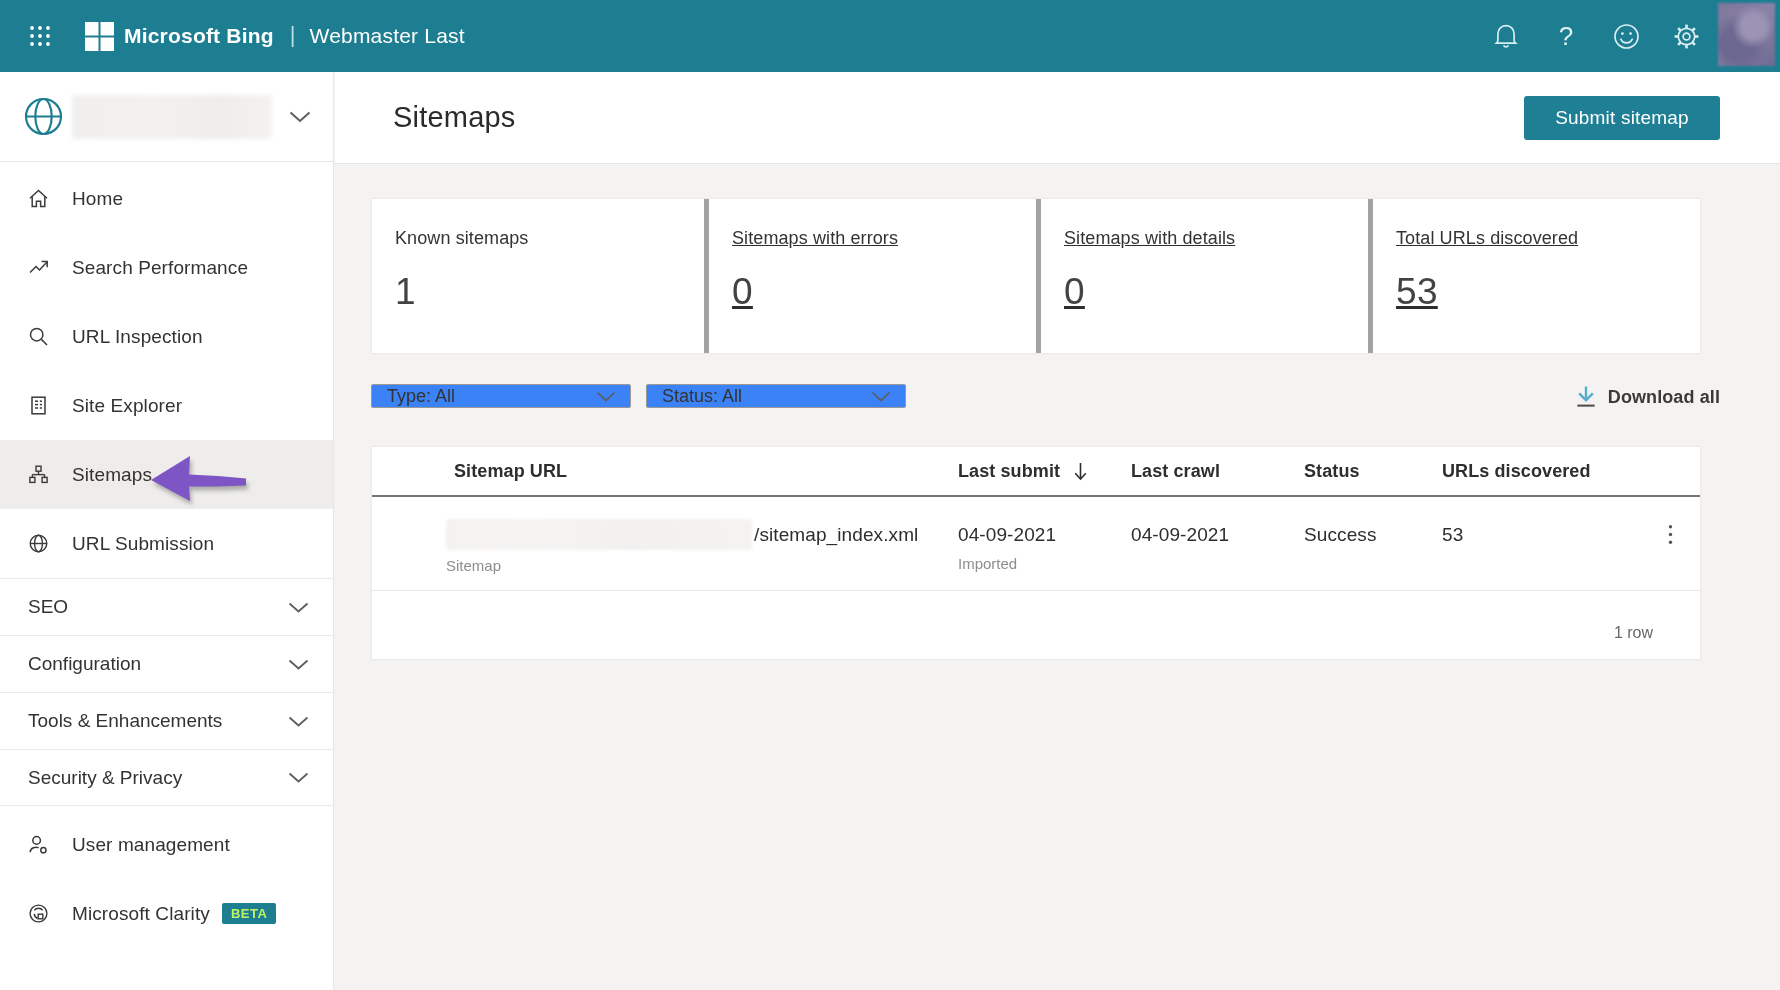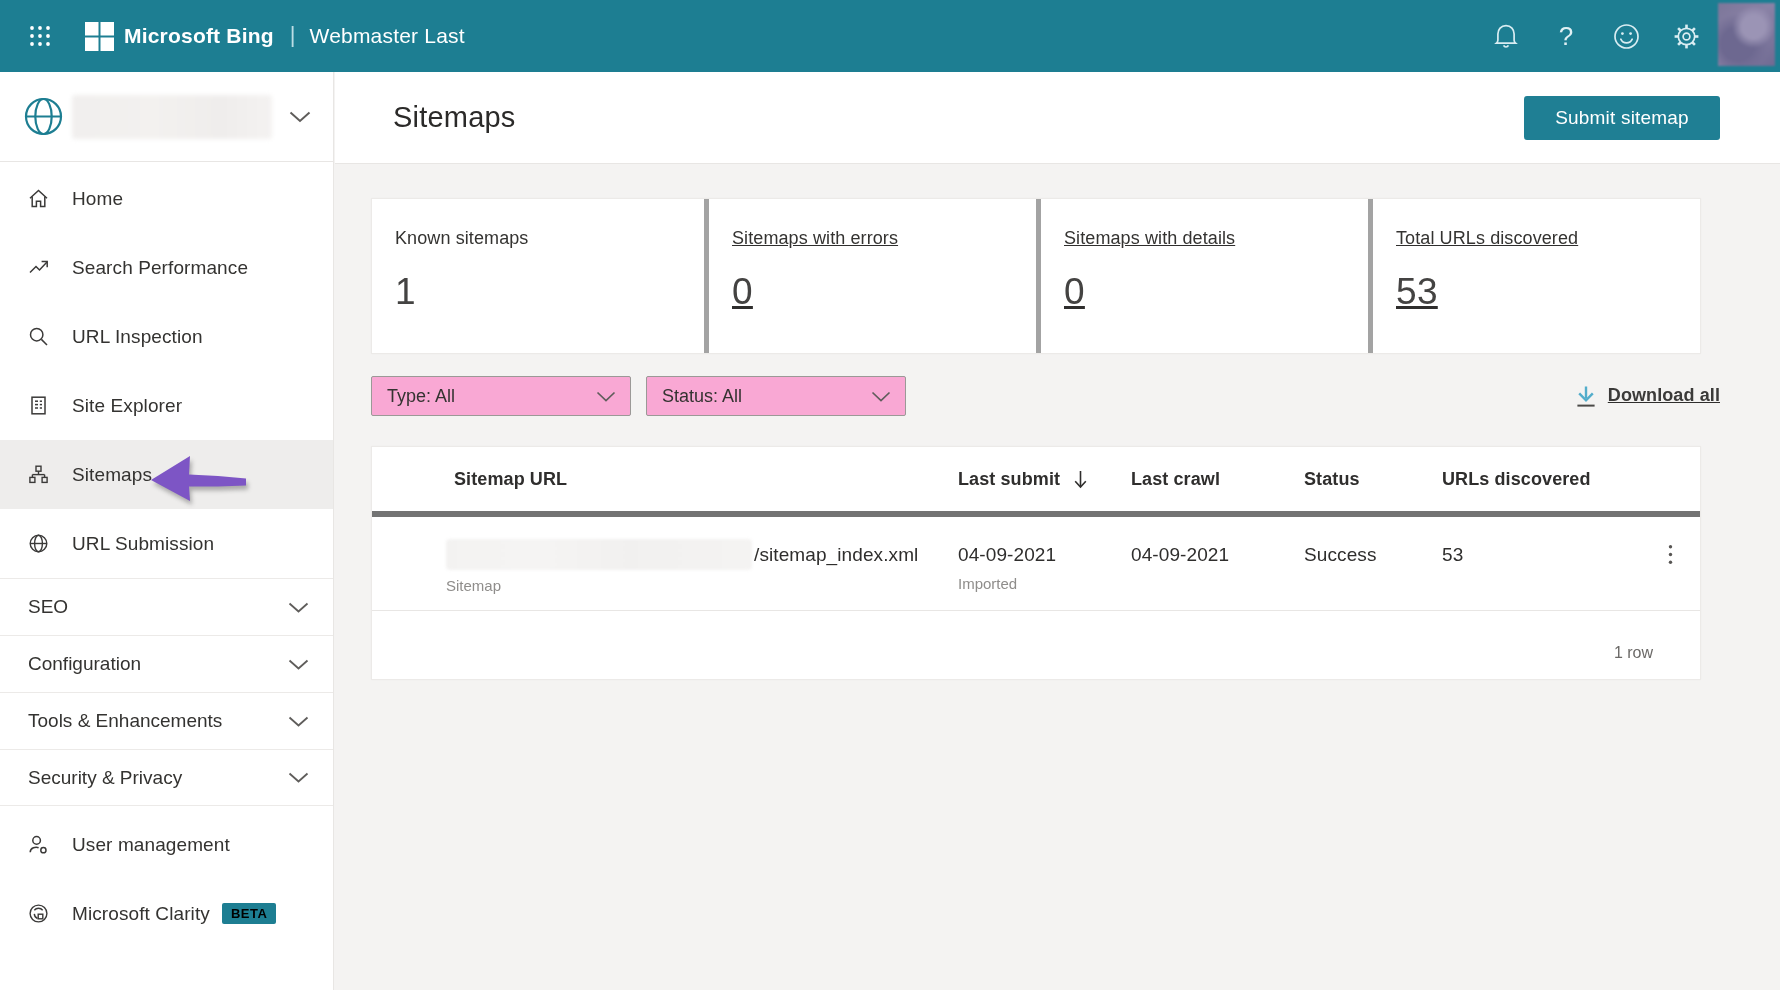--- a/index.html
+++ b/index.html
@@ -55,21 +55,21 @@
   .section-row {
     height:57px; display:flex; align-items:center; padding:0 24px 0 28px;
     border-top:1px solid #eceae8; cursor:pointer;text-align:center;
   }
   .section-row:last-child { border-bottom:1px solid #eceae8; }
   .section-row .label { font-size:19px; color:#343331; }
   .section-row .chev { margin-left:auto; }
   .sidebar-footer .nav-item { height:69px; }
   .sidebar-footer { margin-top:4px; }
   .beta-badge {
-    margin-left:12px; background:#1d7e92; color:#000000; font-size:13px; font-weight:700;
+    margin-left:12px; background:#1d7e92; color:#bef264; font-size:13px; font-weight:700;
     padding:3px 9px 3px 9px; border-radius:2px; letter-spacing:.5px;
   }
   
   .anno-arrow { position:absolute; left:146px; top:450px; z-index:40; pointer-events:none; }
   .arrow-shape { filter:drop-shadow(2.5px 4px 2.2px rgba(90,90,90,.45)); }
   
   .main { position:absolute; left:335px; top:72px; width:1445px; height:918px; }
   .page-header {
     height:92px; background:#ffffff; border-bottom:1px solid #e8e6e4;
     display:flex; align-items:center; padding:0 60px 0 58px;
@@ -87,35 +87,35 @@
     display:flex; box-shadow:0 0 2px rgba(0,0,0,.03);
   }
   .stat-cell { width:25%; padding:29px 20px 0 23px; position:relative; }
   .stat-cell + .stat-cell { border-left:5px solid #a3a3a3;text-decoration:underline; }
   .stat-label { font-size:18px; color:#343331; letter-spacing:.1px; }
   .stat-value { font-size:37px; font-weight:400; color:#444342; margin-top:22px; letter-spacing:.3px; }
   
   .details-title { margin-top:46px; font-size:21px; line-height:26px; font-weight:400; color:#2f2e2d; }
   .filters-row { margin-top:22px; display:flex; align-items:center; height:40px; }
   .dropdown {
-    width:260px; height:40px; background:#f9a8d4; border:1px solid #9b9997; border-radius:2px;
+    width:260px; height:24px; background:#3b82f6; border:1px solid #9b9997; border-radius:2px;
     display:flex; align-items:center; padding:0 14px 0 15px; cursor:pointer;
   }
   .dropdown + .dropdown { margin-left:15px; }
   .dropdown .dd-label { font-size:18px; color:#343331; }
   .dropdown .chev { margin-left:auto; }
-  .download-all { margin-left:auto; display:flex; align-items:flex-start; cursor:pointer;text-decoration:underline; }
+  .download-all { margin-left:auto; display:flex; align-items:flex-end; cursor:pointer; }
   .download-all .dl-label { font-size:18px; font-weight:700; color:#3b3a39; margin-left:11px; letter-spacing:.1px; }
   
   .table-card {
     margin-top:30px; width:1330px; background:#ffffff; border:1px solid #eceae8;
     box-shadow:0 0 2px rgba(0,0,0,.03);
   }
   .t-row { display:grid; grid-template-columns:504px 173px 173px 138px 225px 1fr; padding-left:82px; align-items:center; }
-  .t-head { height:70px; border-bottom:6px solid #737373; }
+  .t-head { height:50px; border-bottom:2px solid #737373; }
   .t-head .th { font-size:18px; font-weight:700; color:#2f2e2d; letter-spacing:.1px; display:flex; align-items:center; }
   .t-body { height:94px; border-bottom:1px solid #e8e6e4; align-items:start; }
   .cell-main { font-size:19px; color:#2f2e2d; letter-spacing:.1px; }
   .cell-sub { font-size:15px; color:#8f8d8b; margin-top:9px; }
   .url-cell { padding-top:22px; margin-left:-8px; }
   .url-line { display:flex; align-items:center; }
   .url-blur {
     width:306px; height:31px; border-radius:4px; margin-right:2px;
     background:linear-gradient(90deg,#f3f2f1,#f5f4f3 30%,#f1f0ef 60%,#f4f3f2);
     filter:blur(1.5px);

